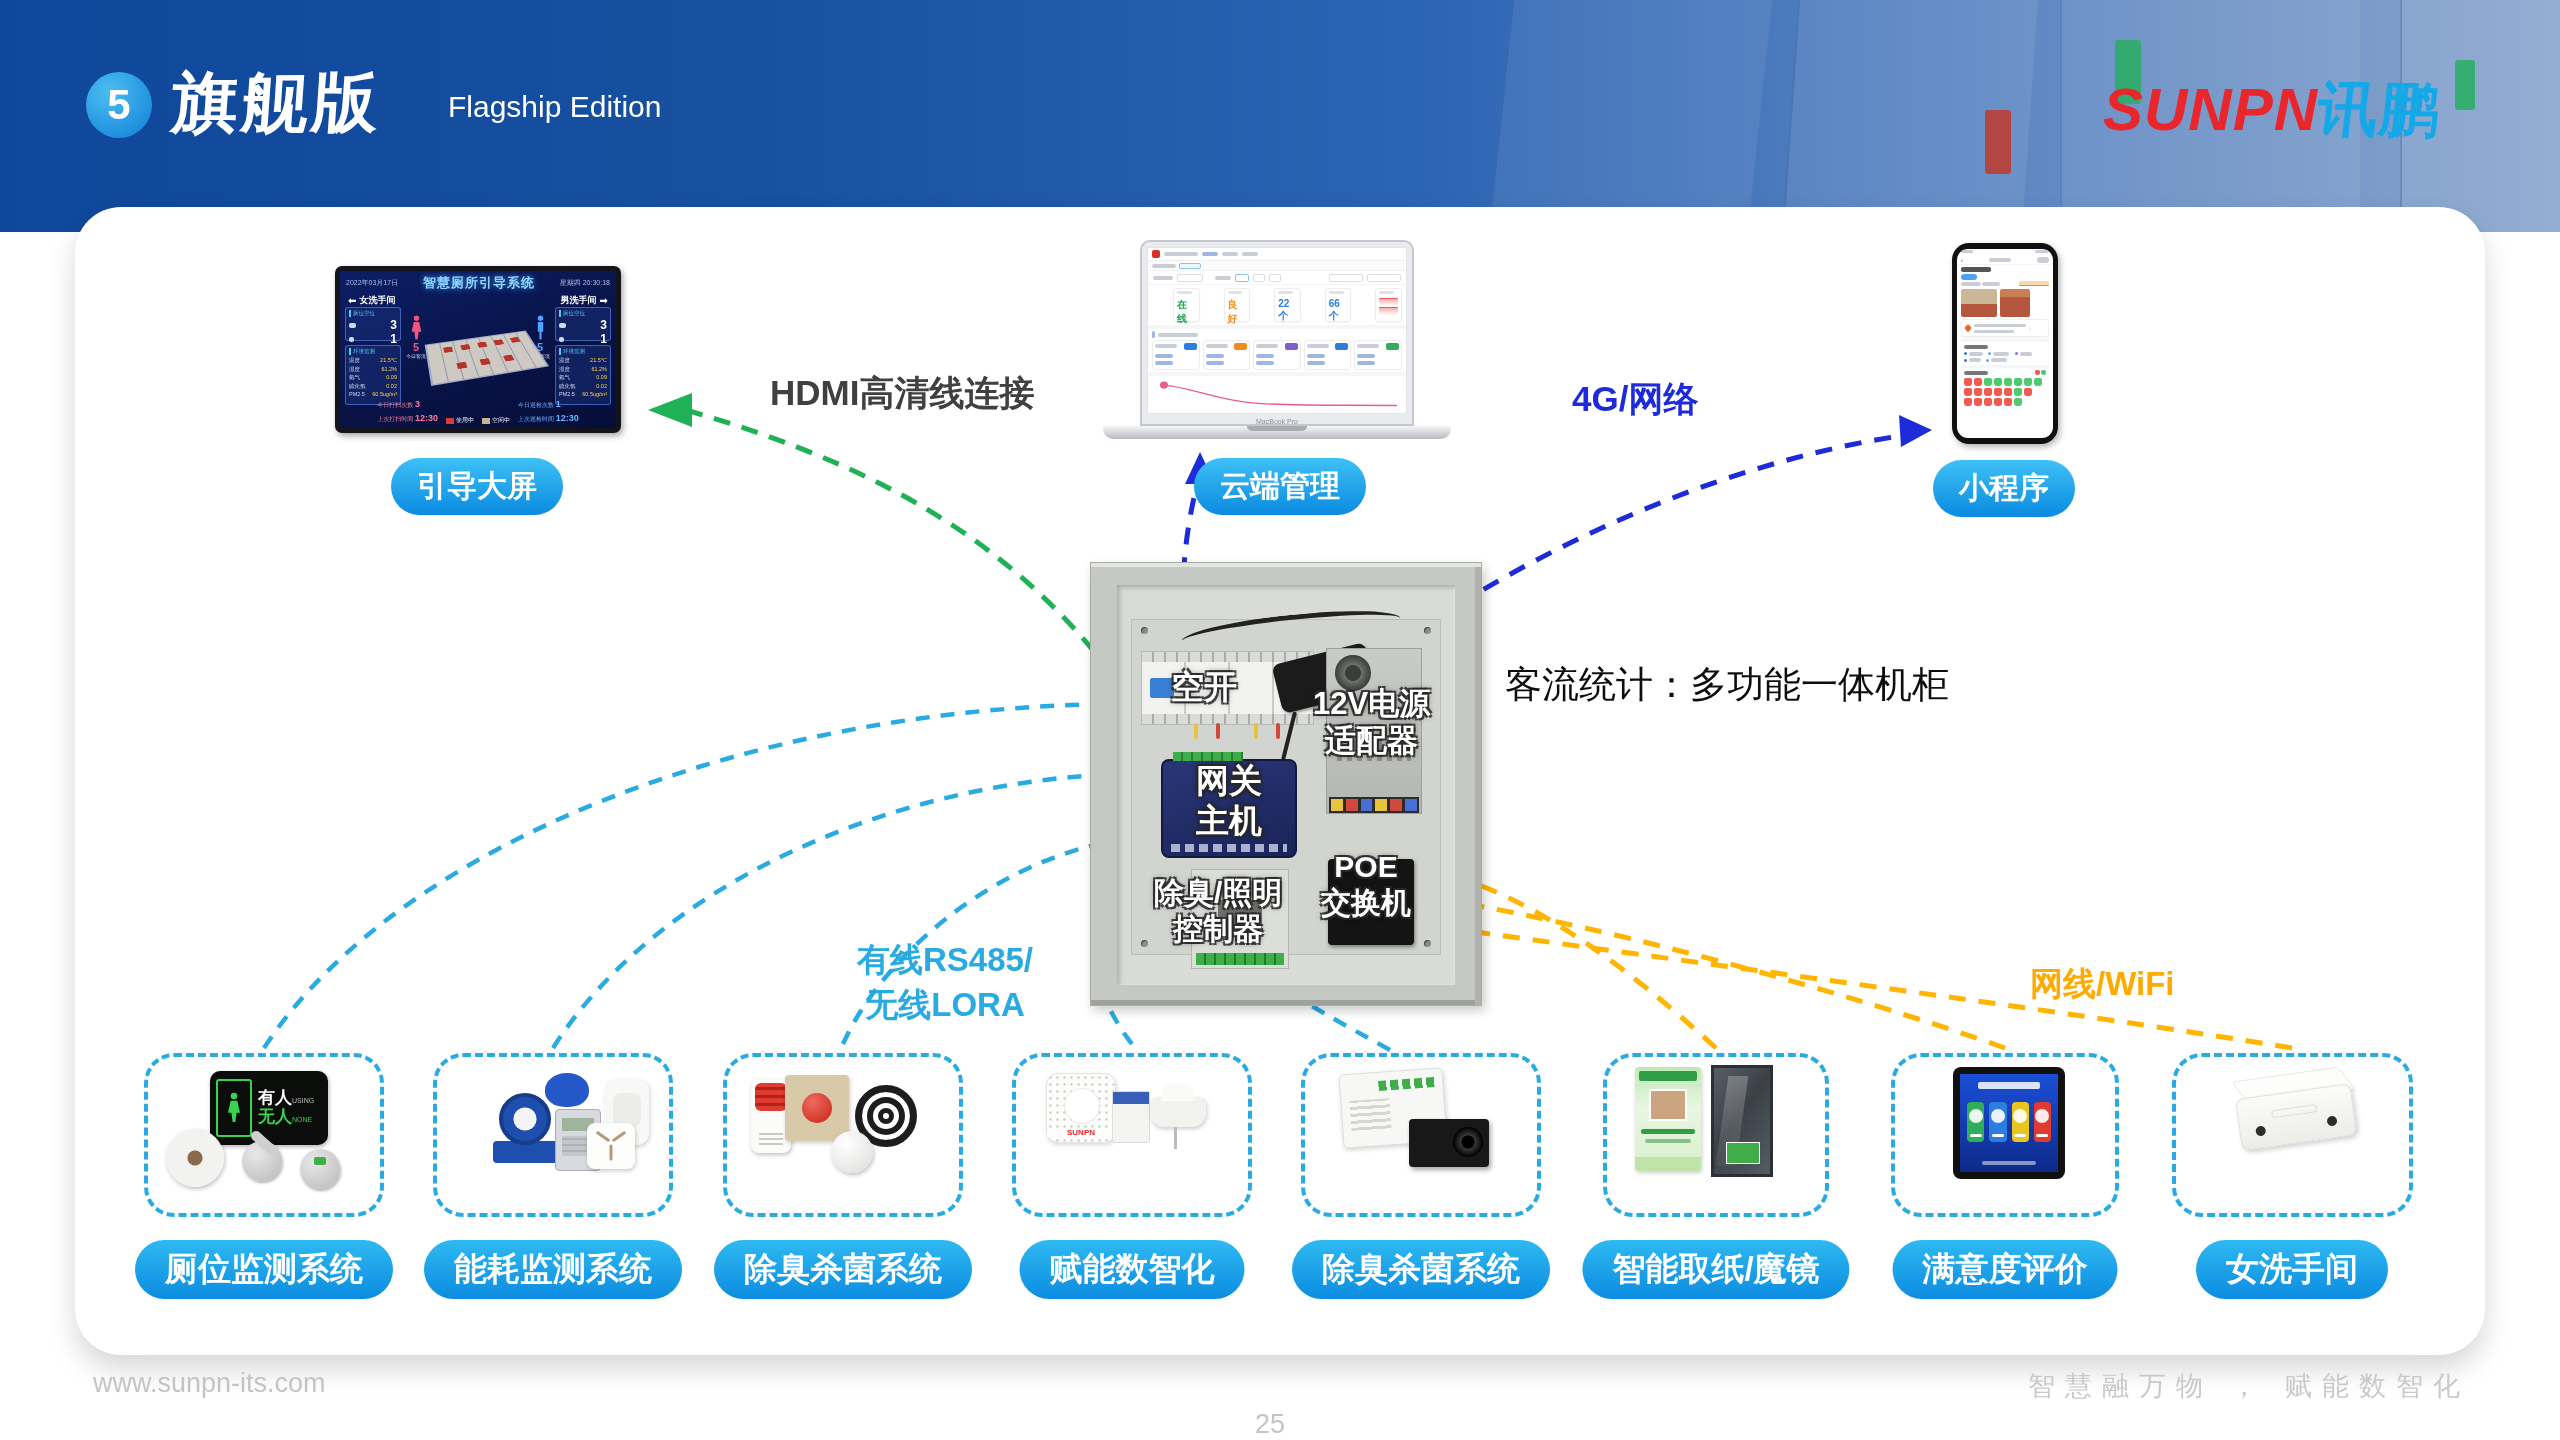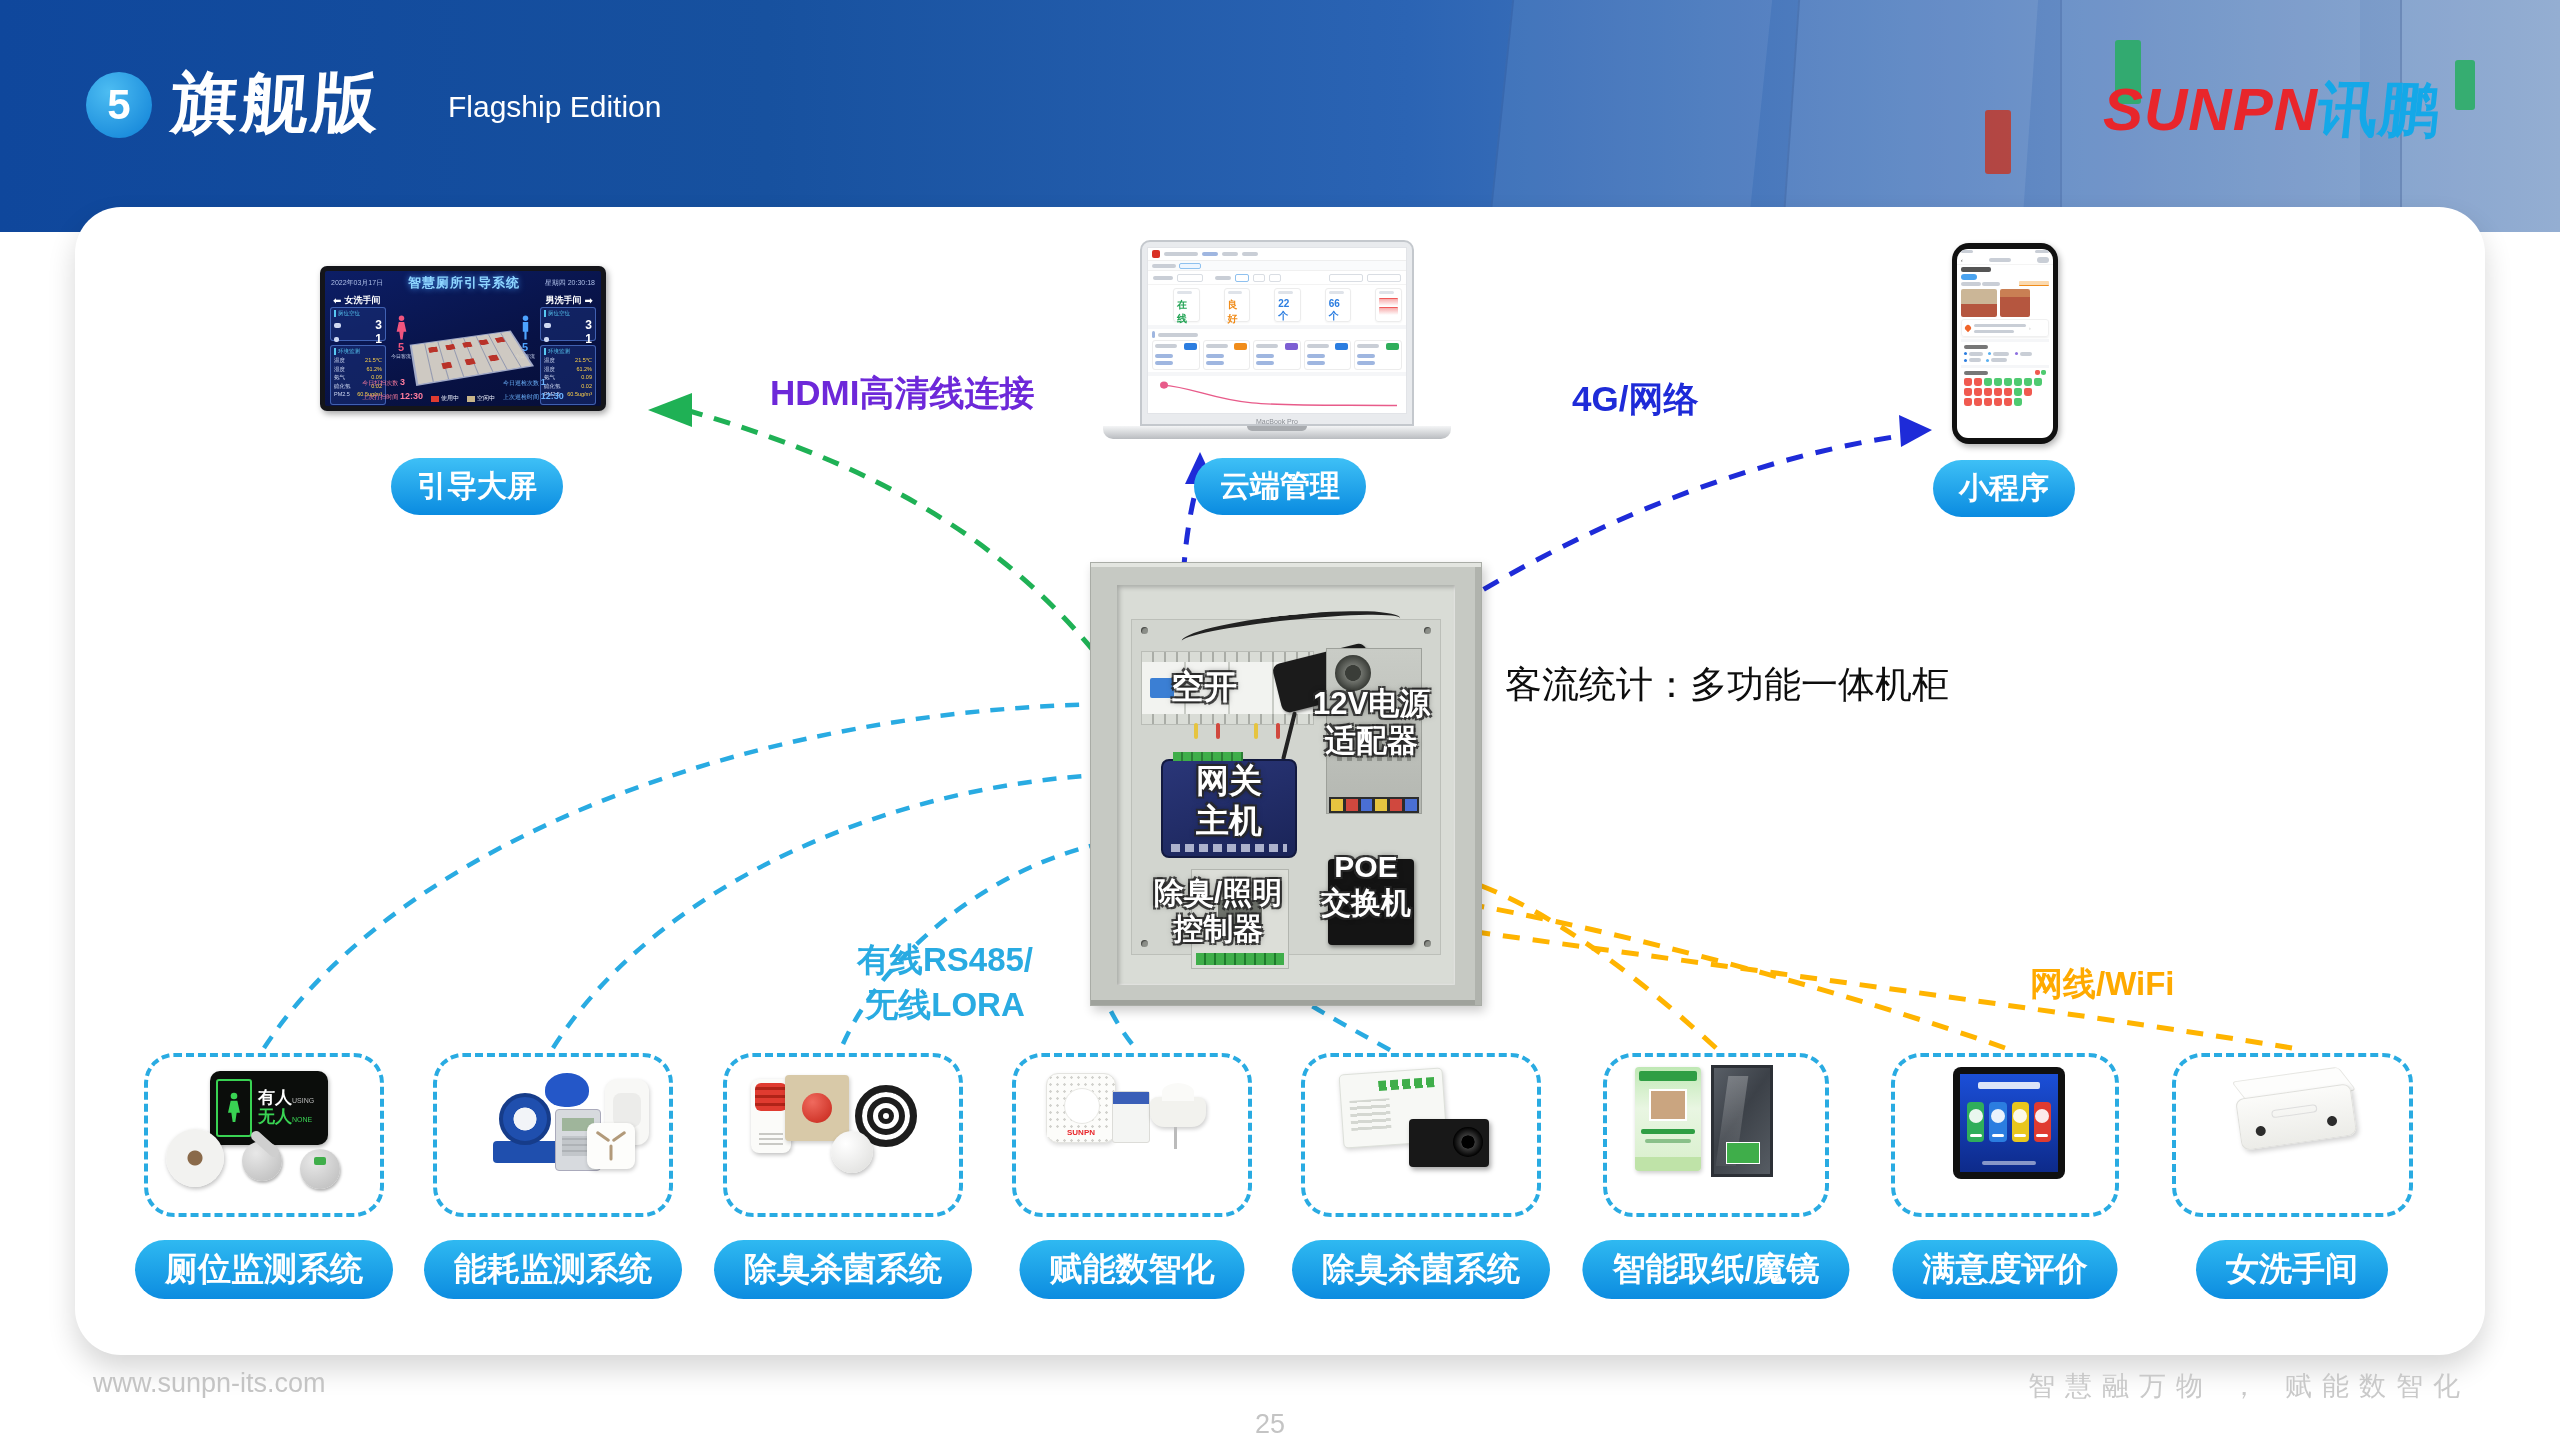--- a/index.html
+++ b/index.html
@@ -33,28 +33,28 @@
   .ah-green{ fill:#1fb155; } .ah-blue{ fill:#1e2bd8; } .ah-cyan{ fill:#29abe2; } .ah-yel{ fill:#ffb400; }
 
   
   .pill { position:absolute; background:linear-gradient(180deg,#3ec0f6,#0a8be0); color:#fff; font-size:30px; font-weight:bold;
     padding:8px 26px; border-radius:999px; white-space:nowrap; transform:translateX(-50%); }
   .dev-pill { position:absolute; top:1240px; background:linear-gradient(180deg,#2fb9f1,#0c8ce0); color:#fff; font-size:33px;
     font-weight:bold; padding:7px 30px; border-radius:999px; white-space:nowrap; transform:translateX(-50%); }
 
   
   .conn-label { position:absolute; font-weight:800; white-space:nowrap; }
-  #lbl-hdmi { left:770px; top:370px; font-size:35px; color:#6d28d9; }
+  #lbl-hdmi { left:770px; top:370px; font-size:35px; color:#404040; }
   #lbl-4g   { left:1572px; top:376px; font-size:35px; color:#1e2bd8; }
   #lbl-rs485{ left:945px;  top:938px; font-size:33px; color:#29abe2; text-align:center; transform:translateX(-50%); line-height:1.35; }
   #lbl-lan  { left:2030px; top:962px; font-size:33px; color:#ffaa00; }
   #cabinet-caption { left:1505px; top:660px; font-size:37px; color:#0d0d0d; font-weight:500; }
 
   
-  #display { left:320px; top:266px; width:286px; height:145px; background:#14151a; border-radius:7px; padding:5px; box-shadow:2px 3px 6px rgba(0,0,0,.35); }
+  #display { left:335px; top:266px; width:286px; height:167px; background:#14151a; border-radius:7px; padding:5px; box-shadow:2px 3px 6px rgba(0,0,0,.35); }
   #disp-scr { width:100%; height:100%; background:linear-gradient(160deg,#0c1e66 0%,#081245 60%,#060e38 100%); border-radius:2px; position:relative; overflow:hidden; color:#fff; }
   .d-head { display:flex; justify-content:space-between; align-items:center; padding:3px 6px 0 6px; }
   .d-date,.d-time { font-size:7px; color:#aebfe8; }
   .d-title { font-size:13px; font-weight:bold; color:#8fd6ff; text-shadow:0 0 6px rgba(70,160,255,.9); letter-spacing:1px; }
   .d-zones { display:flex; justify-content:space-between; padding:2px 8px; font-size:9px; font-weight:bold; }
   .d-zone { display:flex; align-items:center; gap:3px; }
   .d-arr { font-size:10px; }
   .d-panel { position:absolute; width:56px; border:1px solid rgba(90,130,220,.65); background:rgba(25,48,120,.55); border-radius:3px; padding:2px 3px; }
   .d-ptitle { font-size:5.5px; color:#57c8f2; border-left:2px solid #57c8f2; padding-left:2px; margin-bottom:1px; white-space:nowrap; }
   .d-prow { display:flex; justify-content:space-between; align-items:center; font-size:6px; color:#cfd9f2; }

